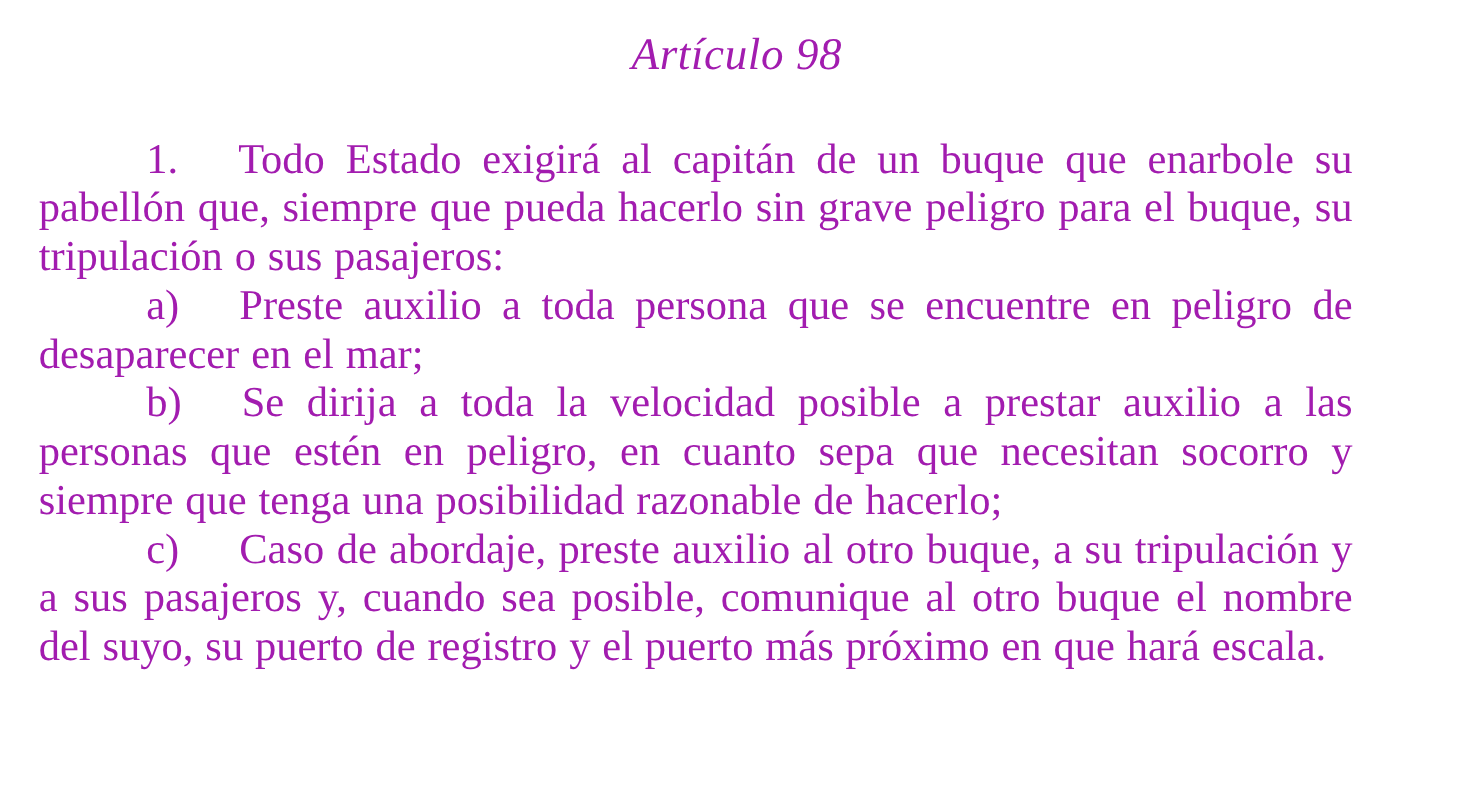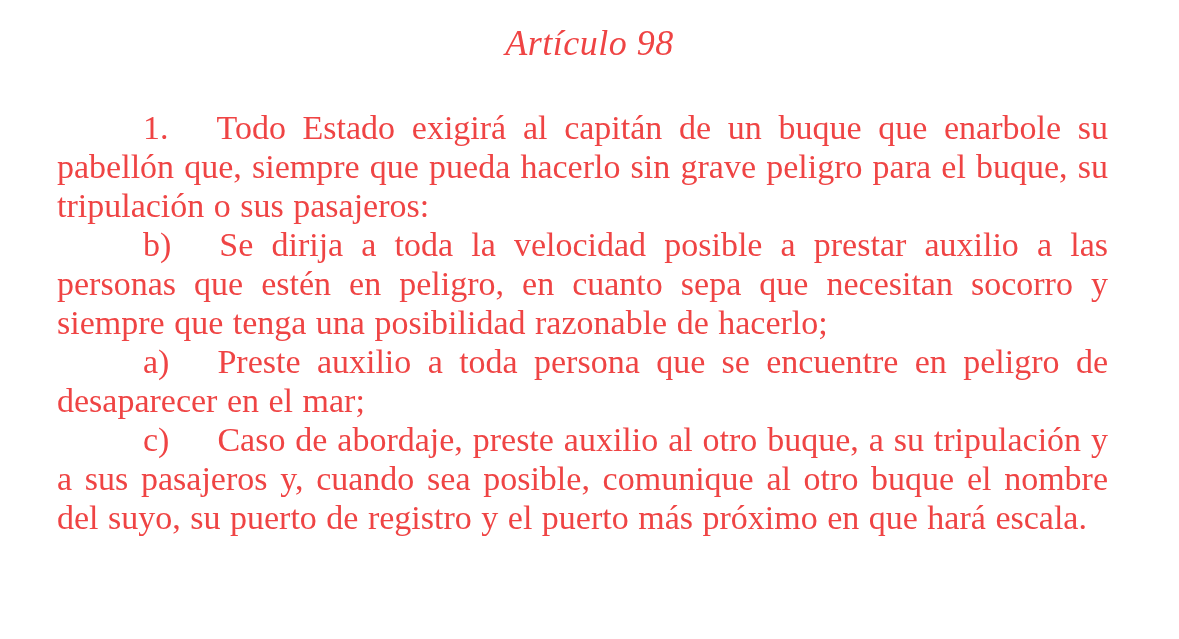--- a/index.html
+++ b/index.html
@@ -5,40 +5,40 @@
   html, body {
     margin: 0;
     padding: 0;
     background: #ffffff;
   }
   .page {
     position: relative;
     width: 1179px;
     height: 639px;
     background: #ffffff;
-    color: #ef4444;
+    color: #a21caf;
     font-family: "Liberation Serif", "DejaVu Serif", serif;
     overflow: hidden;
     box-sizing: border-box;
   }
   .heading-block {
     padding-top: 22px;
     text-align: center;
   }
   .article-title,
   .article-subtitle {
     margin: 0;
     font-size: 36px;
     line-height: 42px;
     font-style: italic;
     font-weight: normal;
     letter-spacing: 0.5px;
   }
   .doc-body {
-    margin: 44px 71px 0 57px; 
+    margin: 44px 71px 0 31px; 
     width: 1051px;
   }
   .para {
     margin: 0;
     font-size: 34px;
     line-height: 39px;
     text-align: justify;
     text-indent: 86px; 
     word-spacing: 1px;
   }
@@ -56,21 +56,21 @@
 <div class="page">
 
   <div class="heading-block">
     <h1 class="article-title">Artículo 98</h1>
   </div>
 
   <div class="doc-body">
 
     <p class="para"><span class="marker">1.</span><span class="tab"></span><span>Todo Estado exigirá al capitán de un buque que enarbole su pabellón que, siempre que pueda hacerlo sin grave peligro para el buque, su tripulación o sus pasajeros:</span></p>
 
+    <p class="para"><span class="marker">a)</span><span class="tab"></span><span>Preste auxilio a toda persona que se encuentre en peligro de desaparecer en el mar;</span></p>
+
     <p class="para"><span class="marker">b)</span><span class="tab"></span><span>Se dirija a toda la velocidad posible a prestar auxilio a las personas que estén en peligro, en cuanto sepa que necesitan socorro y siempre que tenga una posibilidad razonable de hacerlo;</span></p>
-
-    <p class="para"><span class="marker">a)</span><span class="tab"></span><span>Preste auxilio a toda persona que se encuentre en peligro de desaparecer en el mar;</span></p>
 
     <p class="para"><span class="marker">c)</span><span class="tab"></span><span>Caso de abordaje, preste auxilio al otro buque, a su tripulación y a sus pasajeros y, cuando sea posible, comunique al otro buque el nombre del suyo, su puerto de registro y el puerto más próximo en que hará escala.</span></p>
 
   </div>
 
 </div>
 
 </body></html>

